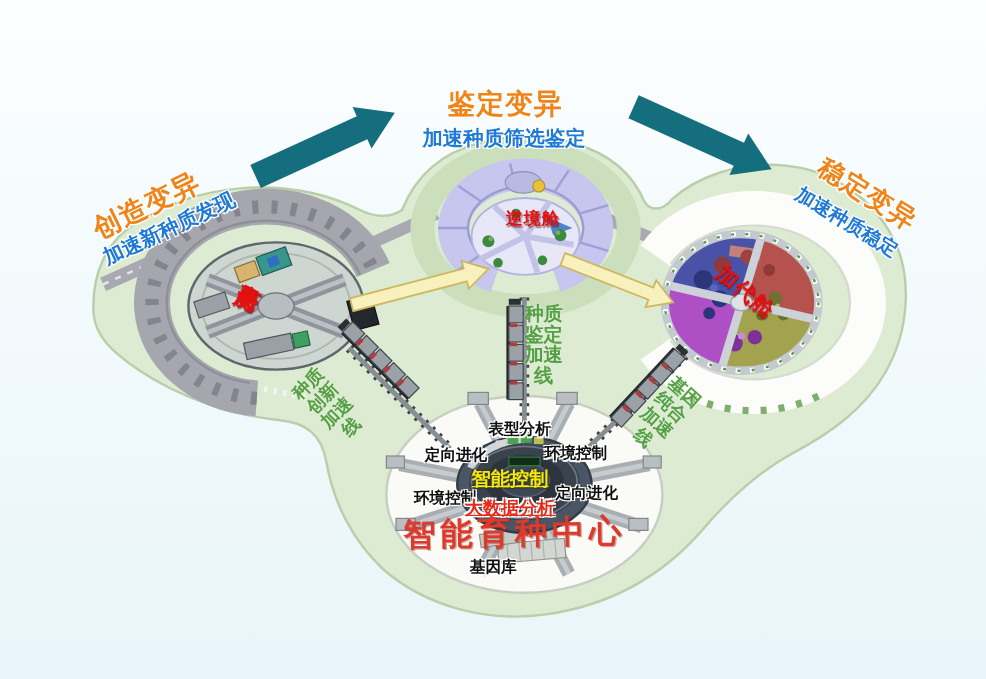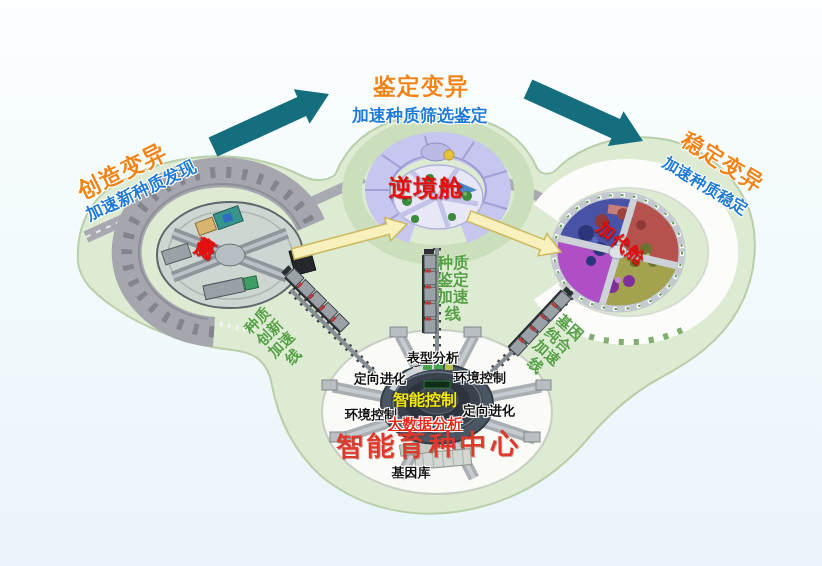--- a/index.html
+++ b/index.html
@@ -200,21 +200,21 @@
   <div class="lbl stage-title halo" style="left:52px;top:158px;width:140px;transform:rotate(-26deg);">创造变异</div>
   <div class="lbl stage-sub halo" style="left:61px;top:181px;width:160px;transform:rotate(-25deg);">加速新种质发现</div>
 
   <div class="lbl stage-title halo" style="left:356px;top:73px;width:130px;">鉴定变异</div>
   <div class="lbl stage-sub halo" style="left:335px;top:106px;width:170px;">加速种质筛选鉴定</div>
 
   <div class="lbl stage-title halo" style="left:658px;top:149px;width:130px;font-size:22px;transform:rotate(32deg);">稳定变异</div>
   <div class="lbl stage-sub halo" style="left:630px;top:177px;width:150px;font-size:16px;transform:rotate(31deg);">加速种质稳定</div>
 
   <div class="lbl chamber" style="left:206px;top:224px;writing-mode:vertical-rl;transform:rotate(28deg);letter-spacing:2px;">离子舱</div>
-  <div class="lbl chamber" style="left:376px;top:174px;width:100px;font-size:24px;">逆境舱</div>
+  <div class="lbl chamber" style="left:394px;top:174px;width:100px;font-size:14px;">逆境舱</div>
   <div class="lbl chamber" style="left:577px;top:233px;width:88px;font-size:18px;transform:rotate(40deg);">加代舱</div>
 
   <div class="lbl rail" style="left:246px;top:304px;width:58px;transform:rotate(-45deg);">
     <span>种质</span>
     <span>创新</span>
     <span>加速</span>
     <span>线</span>
   </div>
   <div class="lbl rail" style="left:424px;top:254px;width:58px;font-size:16px;">
     <span>种质</span>
@@ -225,21 +225,21 @@
   <div class="lbl rail" style="left:524px;top:312px;width:58px;transform:rotate(42deg);">
     <span>基因</span>
     <span>纯合</span>
     <span>加速</span>
     <span>线</span>
   </div>
 
   <div class="lbl module halo" style="left:393px;top:351px;width:80px;">表型分析</div>
   <div class="lbl module halo" style="left:340px;top:372px;width:80px;">定向进化</div>
   <div class="lbl module halo" style="left:440px;top:371px;width:80px;">环境控制</div>
-  <div class="lbl module ic" style="left:382px;top:391px;width:86px;">智能控制</div>
+  <div class="lbl module ic" style="left:382px;top:391px;width:86px;text-decoration:underline;">智能控制</div>
   <div class="lbl module halo" style="left:331px;top:408px;width:80px;">环境控制</div>
   <div class="lbl module halo" style="left:449px;top:404px;width:80px;">定向进化</div>
   <div class="lbl module bd halo" style="left:383px;top:415px;width:84px;">大数据分析</div>
   <div class="lbl module halo" style="left:375px;top:466px;width:72px;">基因库</div>
 
   <div class="lbl center-title" style="left:320px;top:429px;width:218px;">智能育种中心</div>
 
 </div>
 
 </body></html>

